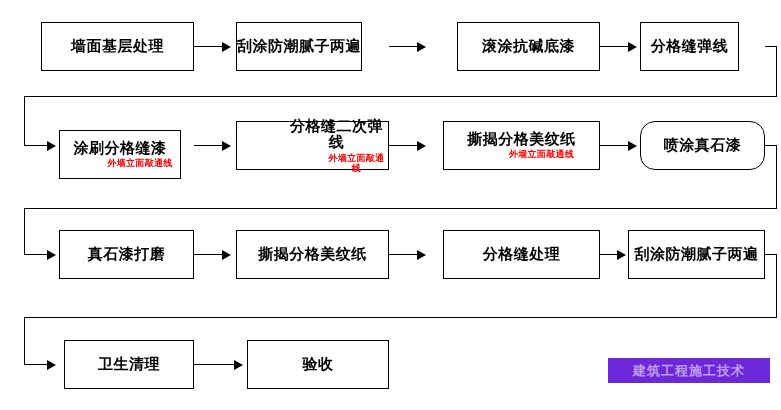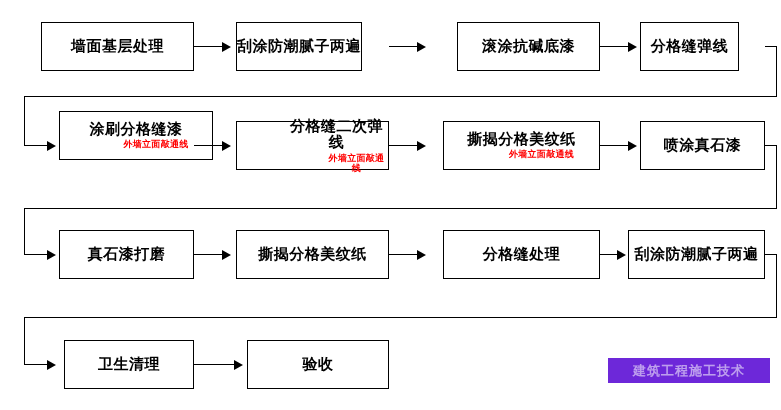--- a/index.html
+++ b/index.html
@@ -100,42 +100,42 @@
     <div class="label">分格缝弹线</div>
   </div>
 
   <div class="conn h" style="left:765px; top:46px; width:12px;"></div>
   <div class="conn v" style="left:776px; top:46px; height:51px;"></div>
   <div class="conn h" style="left:24px; top:96px; width:753px;"></div>
   <div class="conn v" style="left:24px; top:96px; height:50px;"></div>
   <div class="conn h" style="left:24px; top:145px; width:26px;"></div>
   <div class="arrow-right" style="left:47px; top:141px;"></div>
 
-  <div class="node" style="left:59px; top:111px; width:154px; height:49px;">
+  <div class="node" style="left:59px; top:130px; width:122px; height:49px;">
     <div class="label">涂刷分格缝漆</div>
     <div class="sublabel">外墙立面敲通线</div>
   </div>
   <div class="conn h" style="left:194px; top:145px; width:30px;"></div>
   <div class="arrow-right" style="left:222px; top:141px;"></div>
 
   <div class="node" style="left:236px; top:121px; width:153px; height:49px;padding-left:48px;">
     <div class="label">分格缝二次弹线</div>
     <div class="sublabel">外墙立面敲通线</div>
   </div>
   <div class="conn h" style="left:389px; top:145px; width:30px;"></div>
   <div class="arrow-right" style="left:417px; top:141px;"></div>
 
   <div class="node" style="left:443px; top:121px; width:157px; height:49px;">
     <div class="label">撕揭分格美纹纸</div>
     <div class="sublabel">外墙立面敲通线</div>
   </div>
   <div class="conn h" style="left:600px; top:145px; width:30px;"></div>
   <div class="arrow-right" style="left:628px; top:141px;"></div>
 
-  <div class="node" style="left:640px; top:121px; width:125px; height:49px;">
+  <div class="node" style="left:640px; top:121px; width:125px; height:49px;border-radius:15px;">
     <div class="label">喷涂真石漆</div>
   </div>
 
   <div class="conn h" style="left:765px; top:145px; width:12px;"></div>
   <div class="conn v" style="left:776px; top:145px; height:64px;"></div>
   <div class="conn h" style="left:24px; top:208px; width:753px;"></div>
   <div class="conn v" style="left:24px; top:208px; height:47px;"></div>
   <div class="conn h" style="left:24px; top:254px; width:26px;"></div>
   <div class="arrow-right" style="left:47px; top:250px;"></div>
 

